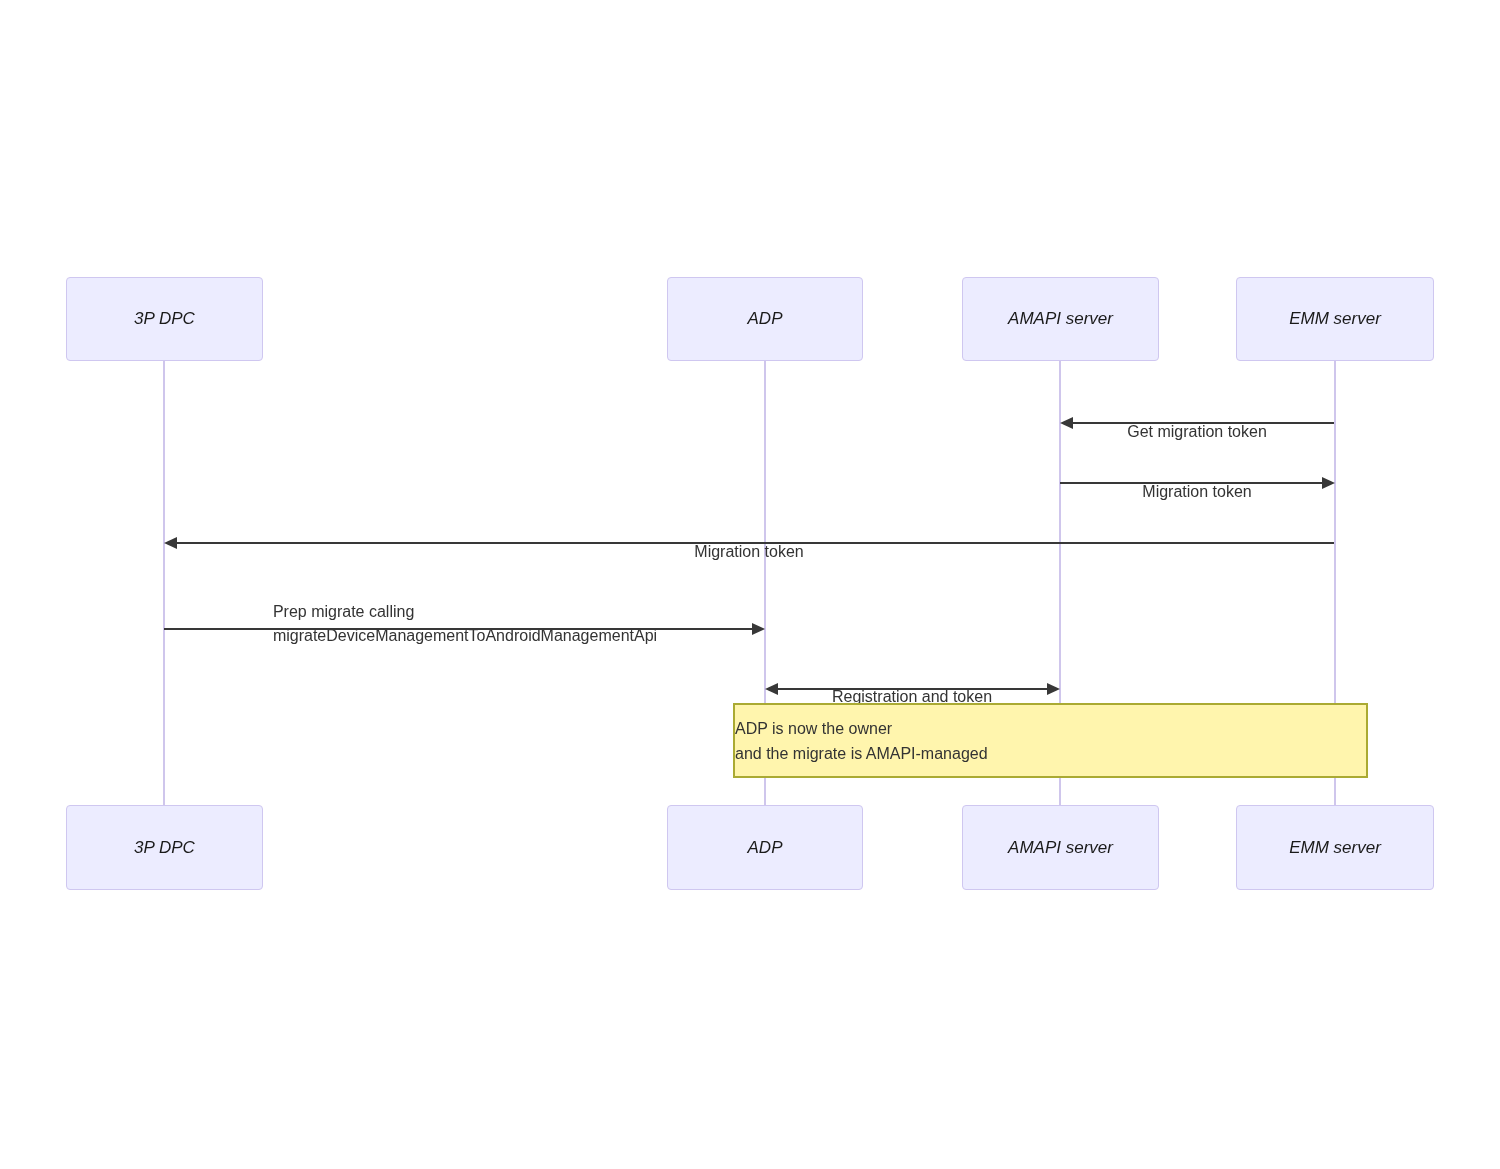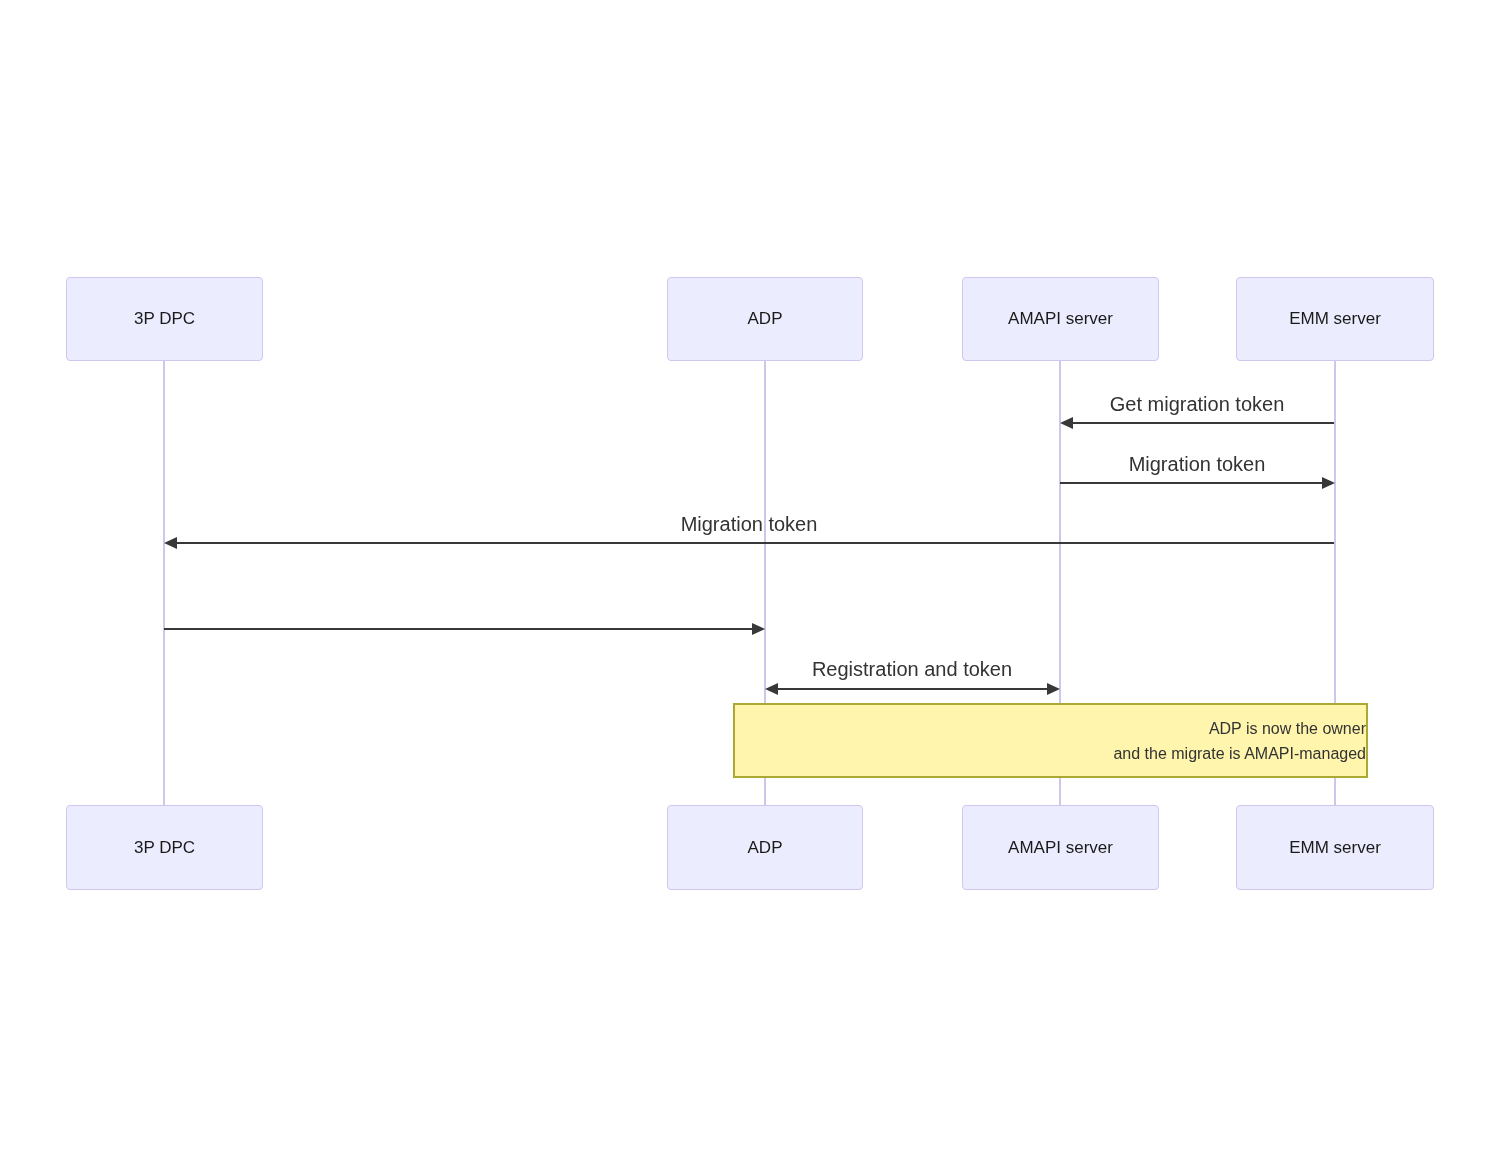--- a/index.html
+++ b/index.html
@@ -23,30 +23,32 @@
     height: 84px;
     background: var(--actor-fill, #ececff);
     border: 1px solid var(--actor-border, #cfc7f0);
     border-radius: 4px;
     display: flex;
     align-items: center;
     justify-content: center;
     font-size: 17px;
     color: var(--actor-text, #1a1a1a);
     box-sizing: border-box;
+    font-style: italic;
   }
   .actor.top { top: 277px; }
   .actor.bottom { top: 805px; height: 85px; }
   .msg-label {
     position: absolute;
     transform: translateX(-50%);
-    font-size: 20px;
+    font-size: 16px;
     color: var(--message-text, #333333);
     white-space: nowrap;
     line-height: 24px;
+    margin-top: 28px;
   }
   .msg-line {
     position: absolute;
     height: 2px;
     background: var(--arrow, #383838);
   }
   .arrowhead {
     position: absolute;
     width: 0;
     height: 0;
@@ -59,21 +61,21 @@
     position: absolute;
     left: 733px;
     top: 703px;
     width: 635px;
     height: 75px;
     background: var(--note-fill, #fff5ad);
     border: 2px solid var(--note-border, #aaaa33);
     box-sizing: border-box;
     display: flex;
     flex-direction: column;
-    align-items: flex-end;
+    align-items: flex-start;
     justify-content: center;
     font-size: 16px;
     line-height: 25px;
     color: #333333;
     text-align: center;
   }
 </style>
 </head>
 <body>
 
@@ -102,20 +104,24 @@
   <div class="arrowhead left" style="left:1060px;top:417px"></div>
 
   <div class="msg-label" style="left:1197px;top:452px">Migration token</div>
   <div class="msg-line" style="left:1060px;top:482px;width:263px"></div>
   <div class="arrowhead right" style="left:1322px;top:477px"></div>
 
   <div class="msg-label" style="left:749px;top:512px">Migration token</div>
   <div class="msg-line" style="left:177px;top:542px;width:1157px"></div>
   <div class="arrowhead left" style="left:164px;top:537px"></div>
 
+  <div class="msg-label" style="left:465px;top:572px">
+    <div>Prep migrate calling</div>
+    <div>migrateDeviceManagementToAndroidManagementApi</div>
+  </div>
   <div class="msg-line" style="left:164px;top:628px;width:589px"></div>
   <div class="arrowhead right" style="left:752px;top:623px"></div>
 
   <div class="msg-label" style="left:912px;top:657px">Registration and token</div>
   <div class="msg-line" style="left:778px;top:688px;width:269px"></div>
   <div class="arrowhead left" style="left:765px;top:683px"></div>
   <div class="arrowhead right" style="left:1047px;top:683px"></div>
 
   <div class="note">
     <div>ADP is now the owner</div>

